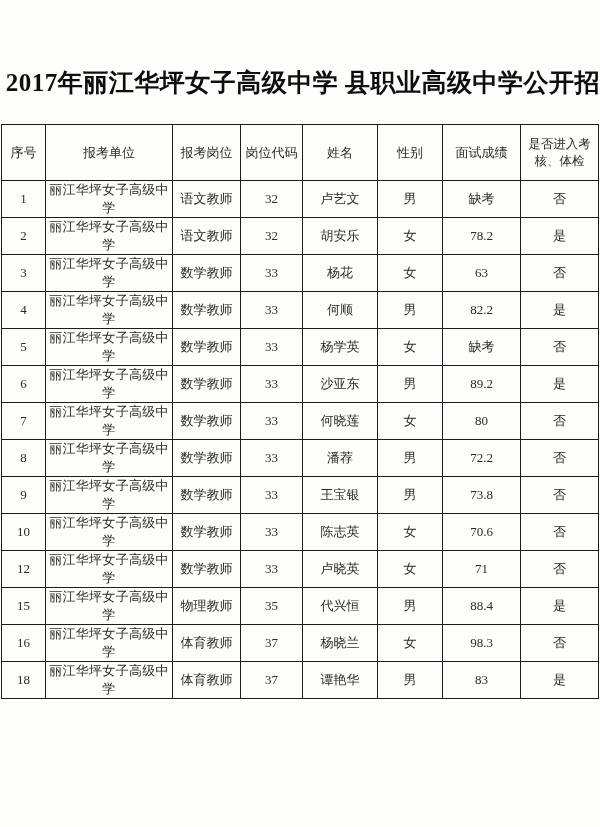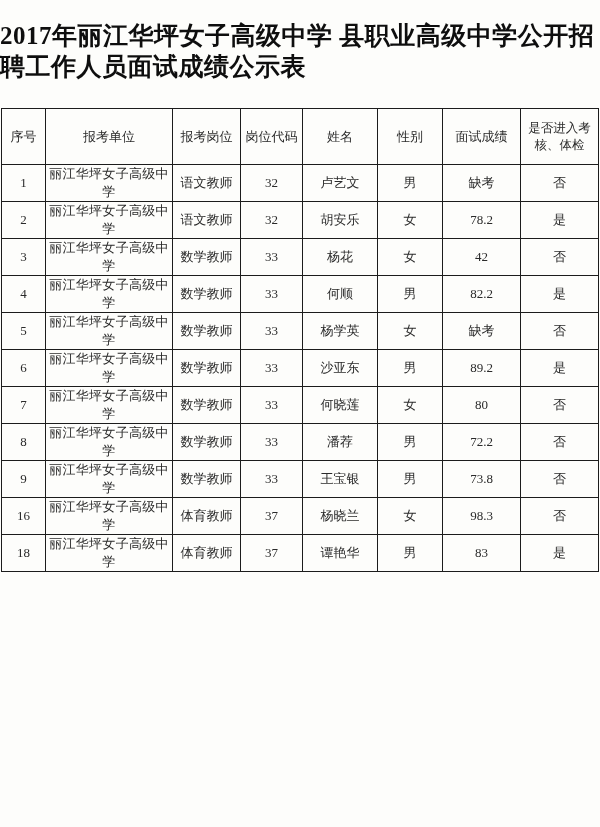--- a/index.html
+++ b/index.html
@@ -9,26 +9,27 @@
     background: #fdfdfb;
   }
   .page {
     width: 600px;
     height: 827px;
     background: #fdfdfb;
     padding-top: 20px;
     overflow: hidden;
   }
   .title {
-    text-align: left;
+    text-align: right;
     font-weight: bold;
     font-size: 25px;
     line-height: 31px;
     color: #0e0e0e;
     letter-spacing: 0.5px;
+    margin-top: 47px;
   }
   table.score-table {
     border-collapse: collapse;
     width: 597px;
     margin: 26px auto 0 auto;
     table-layout: fixed;
   }
   .score-table th, .score-table td {
     border: 1.6px solid #1c1c1c;
     text-align: center;
@@ -51,21 +52,20 @@
   }
   .score-table td.c-unit { letter-spacing: 0.3px; }
 </style>
 </head>
 <body>
 
 <div class="page">
 
   <div class="title">
     <div>2017年丽江华坪女子高级中学 县职业高级中学公开招</div>
-    <div>聘工作人员面试成绩公示表</div>
   </div>
 
   <table class="score-table">
     <colgroup>
       <col style="width:44px">
       <col style="width:127px">
       <col style="width:68px">
       <col style="width:62px">
       <col style="width:75px">
       <col style="width:65px">
@@ -105,21 +105,21 @@
           <td class="c-score">78.2</td>
           <td class="c-pass">是</td>
         </tr>
         <tr>
           <td class="c-no">3</td>
           <td class="c-unit">丽江华坪女子高级中学</td>
           <td class="c-post">数学教师</td>
           <td class="c-code">33</td>
           <td class="c-name">杨花</td>
           <td class="c-gender">女</td>
-          <td class="c-score">42</td>
+          <td class="c-score">63</td>
           <td class="c-pass">否</td>
         </tr>
         <tr>
           <td class="c-no">4</td>
           <td class="c-unit">丽江华坪女子高级中学</td>
           <td class="c-post">数学教师</td>
           <td class="c-code">33</td>
           <td class="c-name">何顺</td>
           <td class="c-gender">男</td>
           <td class="c-score">82.2</td>
@@ -167,20 +167,50 @@
         </tr>
         <tr>
           <td class="c-no">9</td>
           <td class="c-unit">丽江华坪女子高级中学</td>
           <td class="c-post">数学教师</td>
           <td class="c-code">33</td>
           <td class="c-name">王宝银</td>
           <td class="c-gender">男</td>
           <td class="c-score">73.8</td>
           <td class="c-pass">否</td>
+        </tr>
+        <tr>
+          <td class="c-no">10</td>
+          <td class="c-unit">丽江华坪女子高级中学</td>
+          <td class="c-post">数学教师</td>
+          <td class="c-code">33</td>
+          <td class="c-name">陈志英</td>
+          <td class="c-gender">女</td>
+          <td class="c-score">70.6</td>
+          <td class="c-pass">否</td>
+        </tr>
+        <tr>
+          <td class="c-no">12</td>
+          <td class="c-unit">丽江华坪女子高级中学</td>
+          <td class="c-post">数学教师</td>
+          <td class="c-code">33</td>
+          <td class="c-name">卢晓英</td>
+          <td class="c-gender">女</td>
+          <td class="c-score">71</td>
+          <td class="c-pass">否</td>
+        </tr>
+        <tr>
+          <td class="c-no">15</td>
+          <td class="c-unit">丽江华坪女子高级中学</td>
+          <td class="c-post">物理教师</td>
+          <td class="c-code">35</td>
+          <td class="c-name">代兴恒</td>
+          <td class="c-gender">男</td>
+          <td class="c-score">88.4</td>
+          <td class="c-pass">是</td>
         </tr>
         <tr>
           <td class="c-no">16</td>
           <td class="c-unit">丽江华坪女子高级中学</td>
           <td class="c-post">体育教师</td>
           <td class="c-code">37</td>
           <td class="c-name">杨晓兰</td>
           <td class="c-gender">女</td>
           <td class="c-score">98.3</td>
           <td class="c-pass">否</td>

